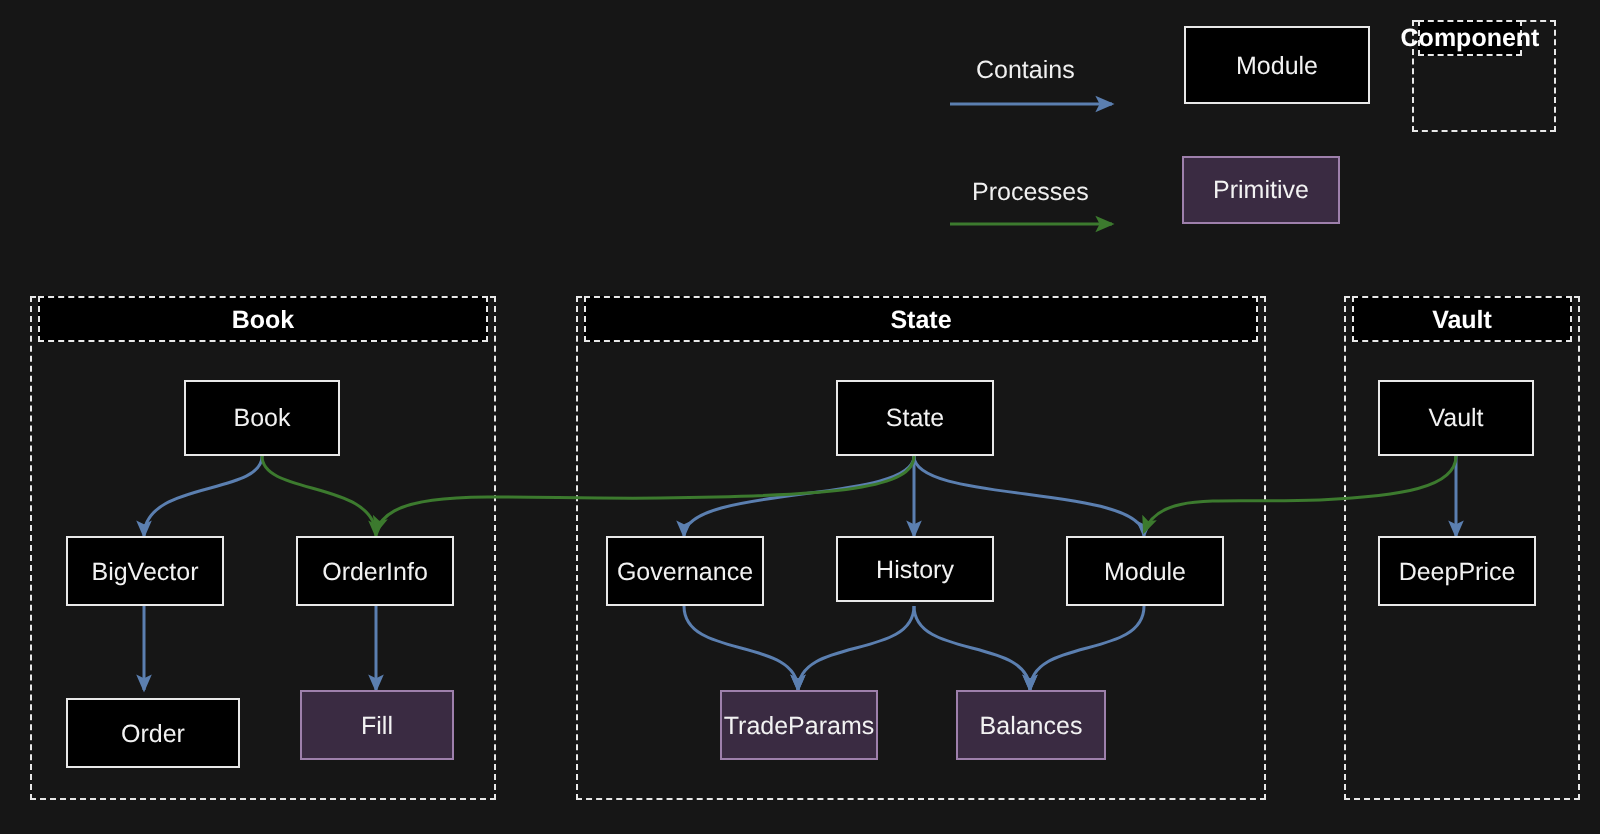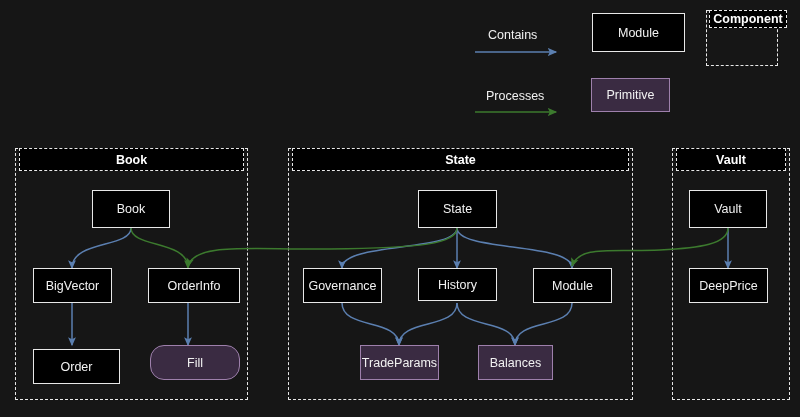--- a/index.html
+++ b/index.html
@@ -147,39 +147,39 @@
         <path d="M 572 303 C 572 330 515 318 515 345" fill="none" stroke="#5b7fb0" stroke-width="1.5" marker-end="url(#arrow-contains)"></path>
         <path d="M 728 228 L 728 268" fill="none" stroke="#5b7fb0" stroke-width="1.5" marker-end="url(#arrow-contains)"></path>
         <path d="M 457 228 C 457 244 420 248 330 249 C 250 250 195 242 188 266" fill="none" stroke="#3c7a2e" stroke-width="1.5" marker-end="url(#arrow-processes)"></path>
         <path d="M 728 228 C 728 244 700 248 660 250 C 610 252 580 245 572 266" fill="none" stroke="#3c7a2e" stroke-width="1.5" marker-end="url(#arrow-processes)"></path>
       </g>
   </svg>
 
   <div id="nodes-layer">
       <div class="node" style="left: 92px; top: 190px; width: 78px; height: 38px;">Book</div>
       <div class="node" style="left: 33px; top: 268px; width: 79px; height: 35px;">BigVector</div>
-      <div class="node" style="left: 148px; top: 268px; width: 92px; height: 35px;">OrderInfo</div>
+      <div class="node" style="left: 148px; top: 268px; width: 79px; height: 35px;">OrderInfo</div>
       <div class="node" style="left: 33px; top: 349px; width: 87px; height: 35px;">Order</div>
-      <div class="node primitive" style="left: 150px; top: 345px; width: 90px; height: 35px; border-radius: 14px;">Fill</div>
+      <div class="node primitive" style="left: 150px; top: 345px; width: 77px; height: 35px;">Fill</div>
       <div class="node" style="left: 418px; top: 190px; width: 79px; height: 38px;">State</div>
       <div class="node" style="left: 303px; top: 268px; width: 79px; height: 35px;">Governance</div>
       <div class="node" style="left: 418px; top: 268px; width: 79px; height: 33px;">History</div>
       <div class="node" style="left: 533px; top: 268px; width: 79px; height: 35px;">Module</div>
       <div class="node primitive" style="left: 360px; top: 345px; width: 79px; height: 35px;">TradeParams</div>
       <div class="node primitive" style="left: 478px; top: 345px; width: 75px; height: 35px;">Balances</div>
       <div class="node" style="left: 689px; top: 190px; width: 78px; height: 38px;">Vault</div>
       <div class="node" style="left: 689px; top: 268px; width: 79px; height: 35px;">DeepPrice</div>
     </div>
 
   <div id="legend-layer">
     <svg class="layer" viewBox="0 0 800 417">
       <path id="legend-contains-arrow" fill="none" stroke="#5b7fb0" stroke-width="1.6" marker-end="url(#arrow-contains)" d="M 475 52 L 556 52"></path>
       <path id="legend-processes-arrow" fill="none" stroke="#3c7a2e" stroke-width="1.6" marker-end="url(#arrow-processes)" d="M 475 112 L 556 112"></path>
     </svg>
     <div class="legend-label" id="legend-contains-label" style="left: 488px; top: 28px;">Contains</div>
     <div class="legend-label" id="legend-processes-label" style="left: 486px; top: 89px;">Processes</div>
     <div class="legend-node" id="legend-module-box" style="left: 592px; top: 13px; width: 93px; height: 39px;">Module</div>
     <div class="legend-node primitive" id="legend-primitive-box" style="left: 591px; top: 78px; width: 79px; height: 34px;">Primitive</div>
     <div class="legend-group" id="legend-component-group" style="left: 706px; top: 10px; width: 72px; height: 56px;"></div>
-    <div class="legend-group-header" id="legend-component-header" style="left: 709px; top: 10px; width: 78px; height: 18px;">Component</div>
+    <div class="legend-group-header" id="legend-component-header" style="left: 709px; top: 10px; width: 52px; height: 18px;">Component</div>
   </div>
 
 </div>
 
 </body></html>

